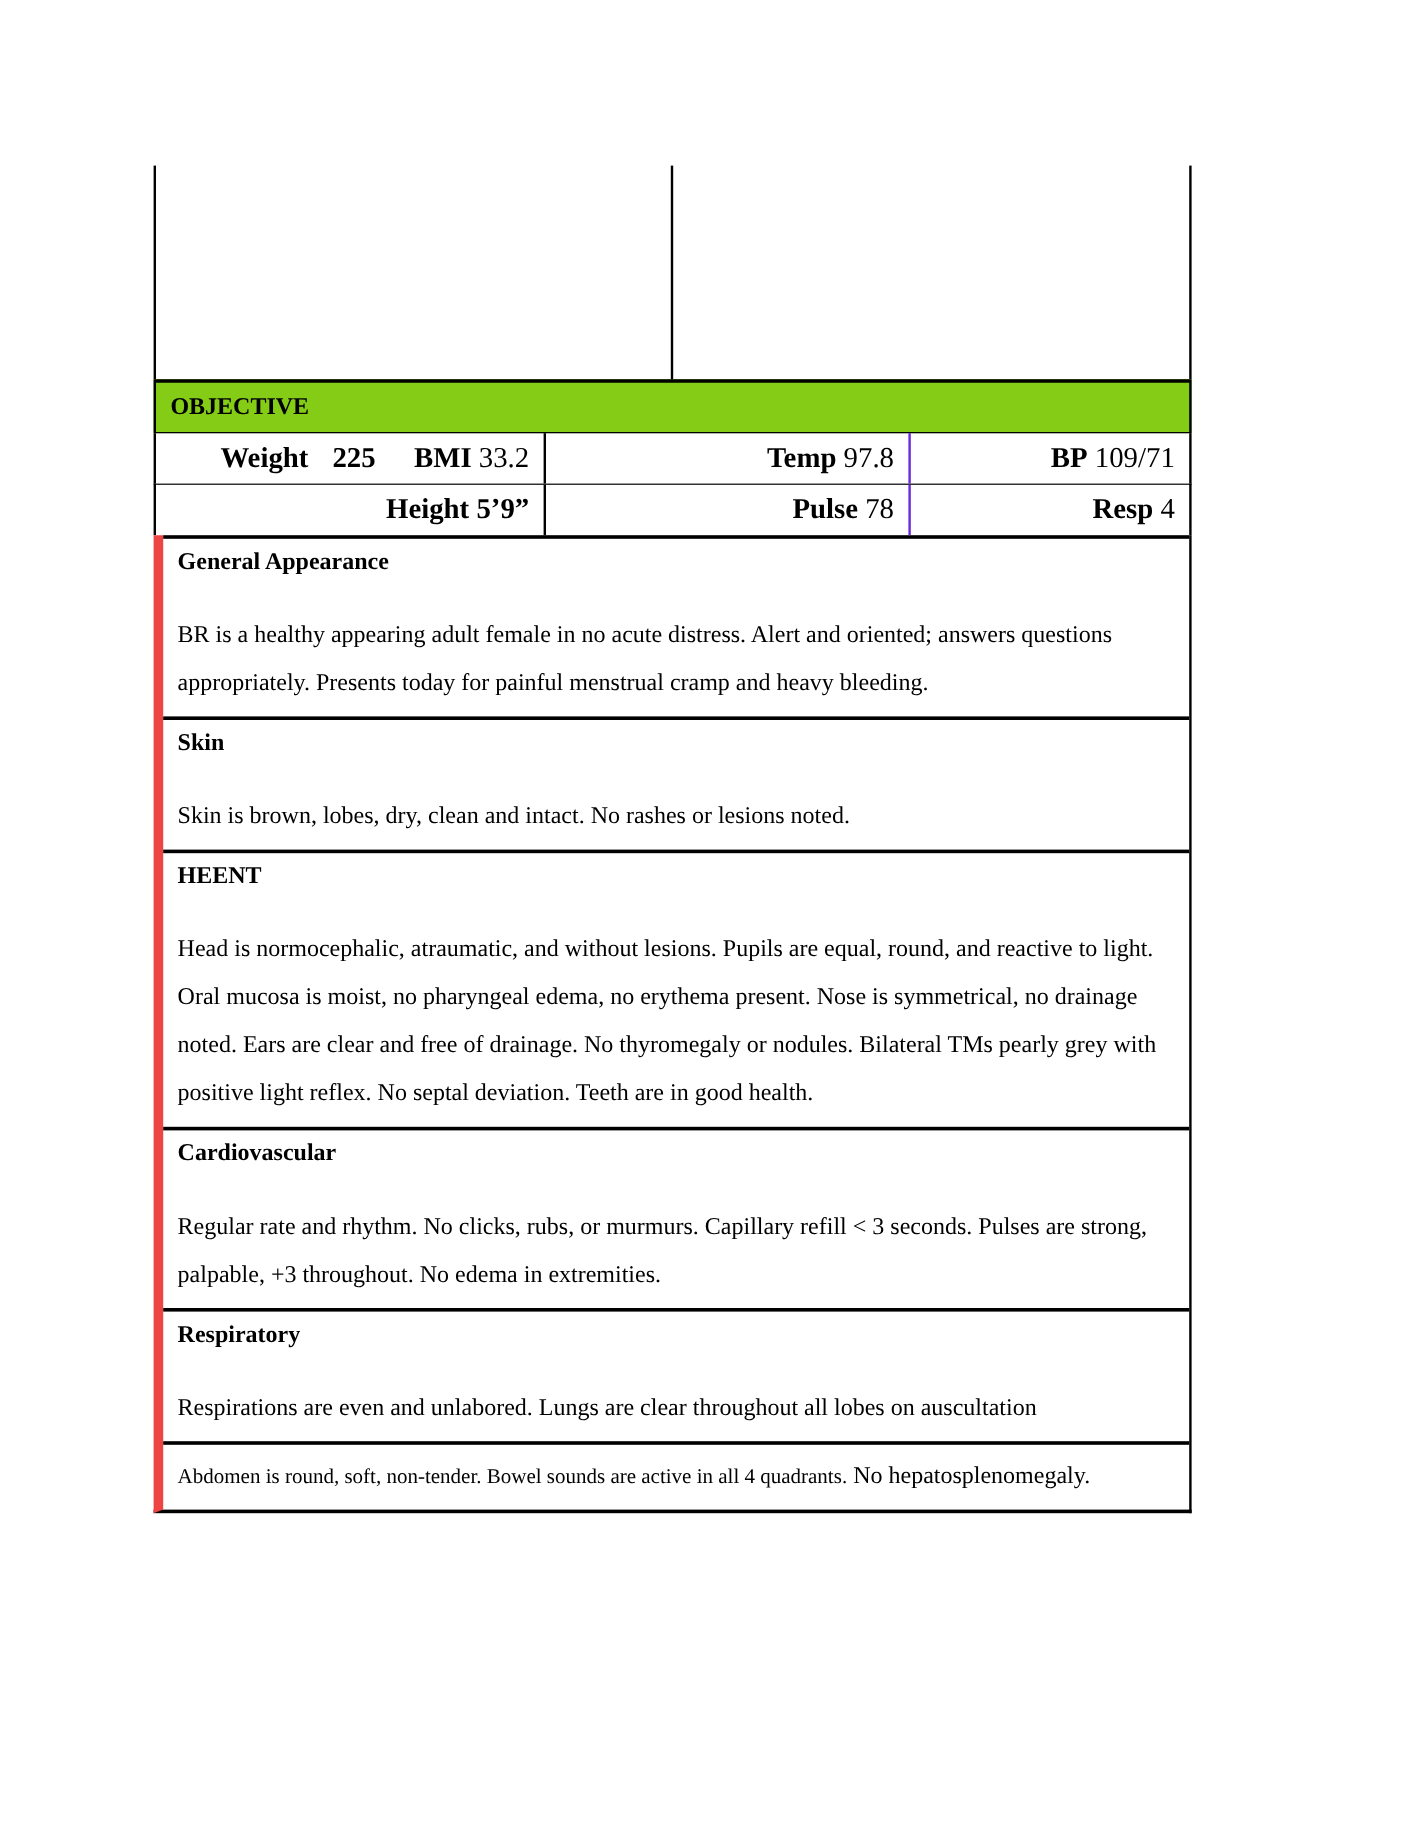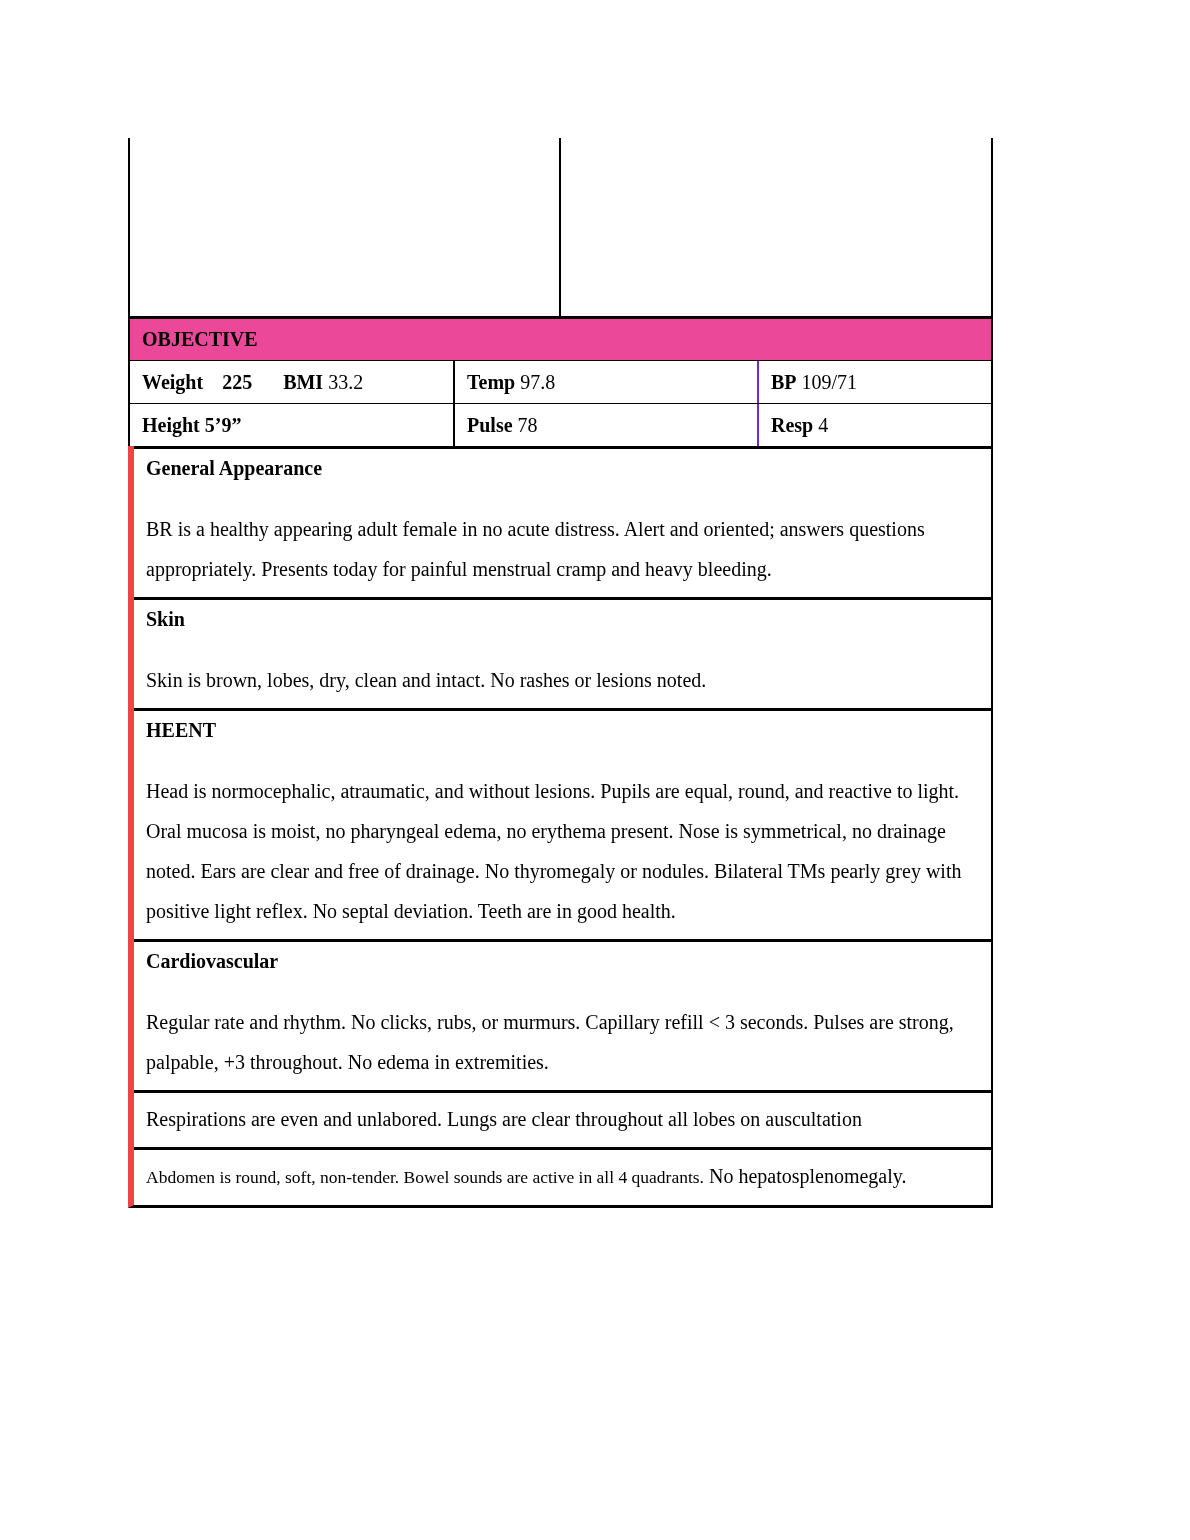--- a/index.html
+++ b/index.html
@@ -28,51 +28,52 @@
     border-right: 2px solid #000;
   }
   .top-cell-right { flex: 1; }
 
   
   .obj-header {
     border-top: 3px solid #000;
     border-left: 2px solid #000;
     border-right: 2px solid #000;
     border-bottom: 1px solid #000;
-    background: #ec4899;
+    background: #84cc16;
     padding: 7px 12px;
     font-size: 20px;
     font-weight: bold;
     line-height: 27px;
   }
 
   
   .vrow {
     display: flex;
     border-left: 2px solid #000;
     border-right: 2px solid #000;
   }
   .vrow + .vrow { border-top: 1px solid #000; }
   .vcell {
     padding: 8px 12px;
-    font-size: 20px;
+    font-size: 24px;
     line-height: 26px;
+    text-align: right;
   }
   .vc1 { width: 325px; border-right: 2px solid #000; }
   .vc2 { width: 304px; border-right: 2px solid #6d28d9; }
   .vc3 { flex: 1; }
   .lbl { font-weight: bold; }
   .val { font-weight: normal; }
   .val-bold { font-weight: bold; }
   .gap-sm { display: inline-block; width: 14px; }
   .gap-md { display: inline-block; width: 26px; }
 
   
   .sections {
-    border-left: 6px solid #ef4444;
+    border-left: 8px solid #ef4444;
     border-right: 2px solid #000;
     border-bottom: 3px solid #000;
   }
   .section {
     border-top: 3px solid #000;
     padding: 6px 12px 8px 12px;
   }
   .sec-title {
     font-size: 20px;
     font-weight: bold;
@@ -146,20 +147,21 @@
       <div class="sec-title">HEENT</div>
       <div class="sec-body">Head is normocephalic, atraumatic, and without lesions. Pupils are equal, round, and reactive to light. Oral mucosa is moist, no pharyngeal edema, no erythema present. Nose is symmetrical, no drainage noted. Ears are clear and free of drainage. No thyromegaly or nodules. Bilateral TMs pearly grey with positive light reflex. No septal deviation. Teeth are in good health.</div>
     </div>
 
     <div class="section">
       <div class="sec-title">Cardiovascular</div>
       <div class="sec-body">Regular rate and rhythm. No clicks, rubs, or murmurs. Capillary refill &lt; 3 seconds. Pulses are strong, palpable, +3 throughout. No edema in extremities.</div>
     </div>
 
     <div class="section">
+      <div class="sec-title">Respiratory</div>
       <div class="sec-body">Respirations are even and unlabored. Lungs are clear throughout all lobes on auscultation</div>
     </div>
 
     <div class="section">
       <div class="sec-body">
         <span class="small-text">Abdomen is round, soft, non-tender. Bowel sounds are active in all 4 quadrants.</span>
         <span>No hepatosplenomegaly.</span>
       </div>
     </div>
 

